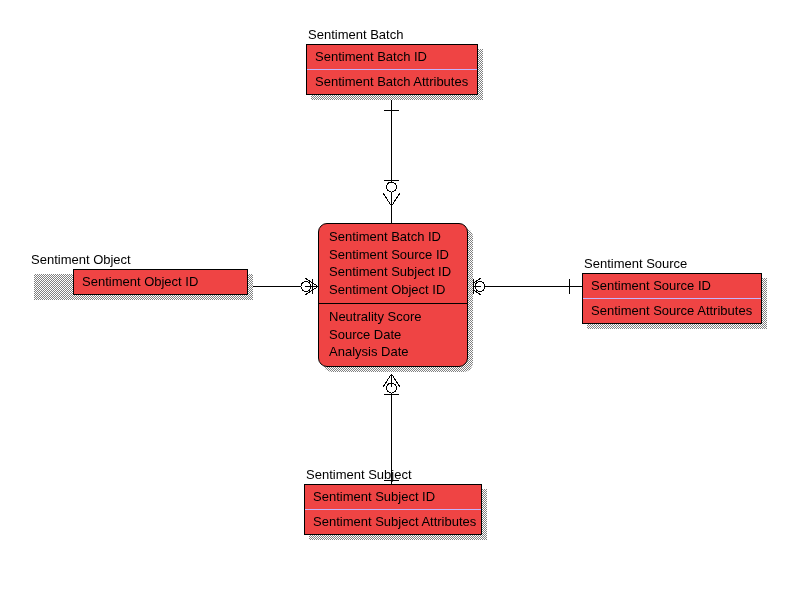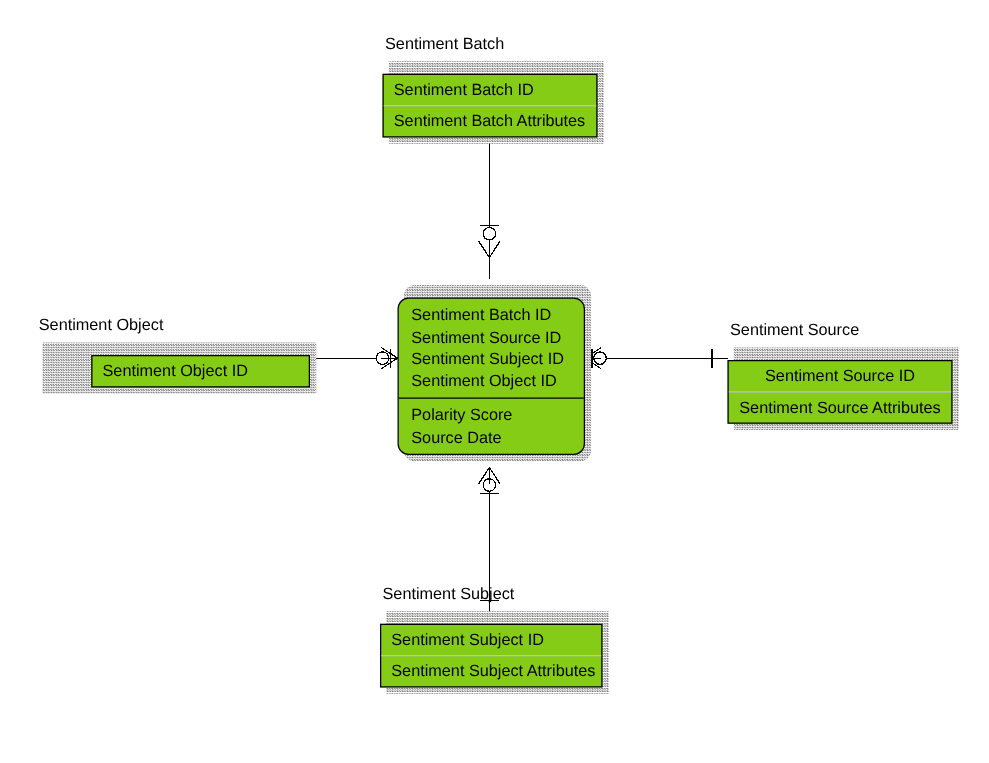--- a/index.html
+++ b/index.html
@@ -40,23 +40,22 @@
     white-space: nowrap;
     font-size: 13px;
     line-height: 16px;
     color: #000000;
     padding-bottom: 1px;
   }
   .ebox {
     position: relative;
     box-sizing: border-box;
     border: 1px solid #000000;
-    background: #84cc16;
+    background: #ef4444;
     z-index: 2;
-    margin-top: 15px;
   }
   .shadow {
     position: absolute;
     left: 5px;
     top: 5px;
     width: 100%;
     height: 100%;
     z-index: 1;
     background-image:
       repeating-conic-gradient(#808080 0% 25%, #ffffff 0% 50%);
@@ -93,21 +92,21 @@
   .attr {
     font-size: 13px;
     line-height: 17.5px;
     color: #000000;
     white-space: nowrap;
   }
 
   
   #ent-batch    { left: 306px; top: 44px;  width: 172px; }
   #ent-object   { left: 29px;  top: 269px; width: 175px; padding-left: 44px; }
-  #ent-source   { left: 582px; top: 273px; width: 180px; text-align: center; }
+  #ent-source   { left: 582px; top: 273px; width: 180px; }
   #ent-subject  { left: 304px; top: 484px; width: 178px; }
   #ent-measures { left: 318px; top: 223px; width: 150px; }
 </style>
 </head>
 <body>
 
 <div id="canvas">
 
   <svg id="edges" viewBox="0 0 791 610" width="791" height="610">
     <g stroke="#000000" stroke-width="1" fill="none" shape-rendering="crispEdges">
@@ -209,19 +208,20 @@
   <div class="entity" id="ent-measures">
     <div class="shadow rounded"></div>
     <div class="ebox rounded">
       <div class="group">
         <div class="attr">Sentiment Batch ID</div>
         <div class="attr">Sentiment Source ID</div>
         <div class="attr">Sentiment Subject ID</div>
         <div class="attr">Sentiment Object ID</div>
       </div>
       <div class="group">
-        <div class="attr">Polarity Score</div>
+        <div class="attr">Neutrality Score</div>
         <div class="attr">Source Date</div>
+        <div class="attr">Analysis Date</div>
       </div>
     </div>
   </div>
 
 </div>
 
 </body></html>

